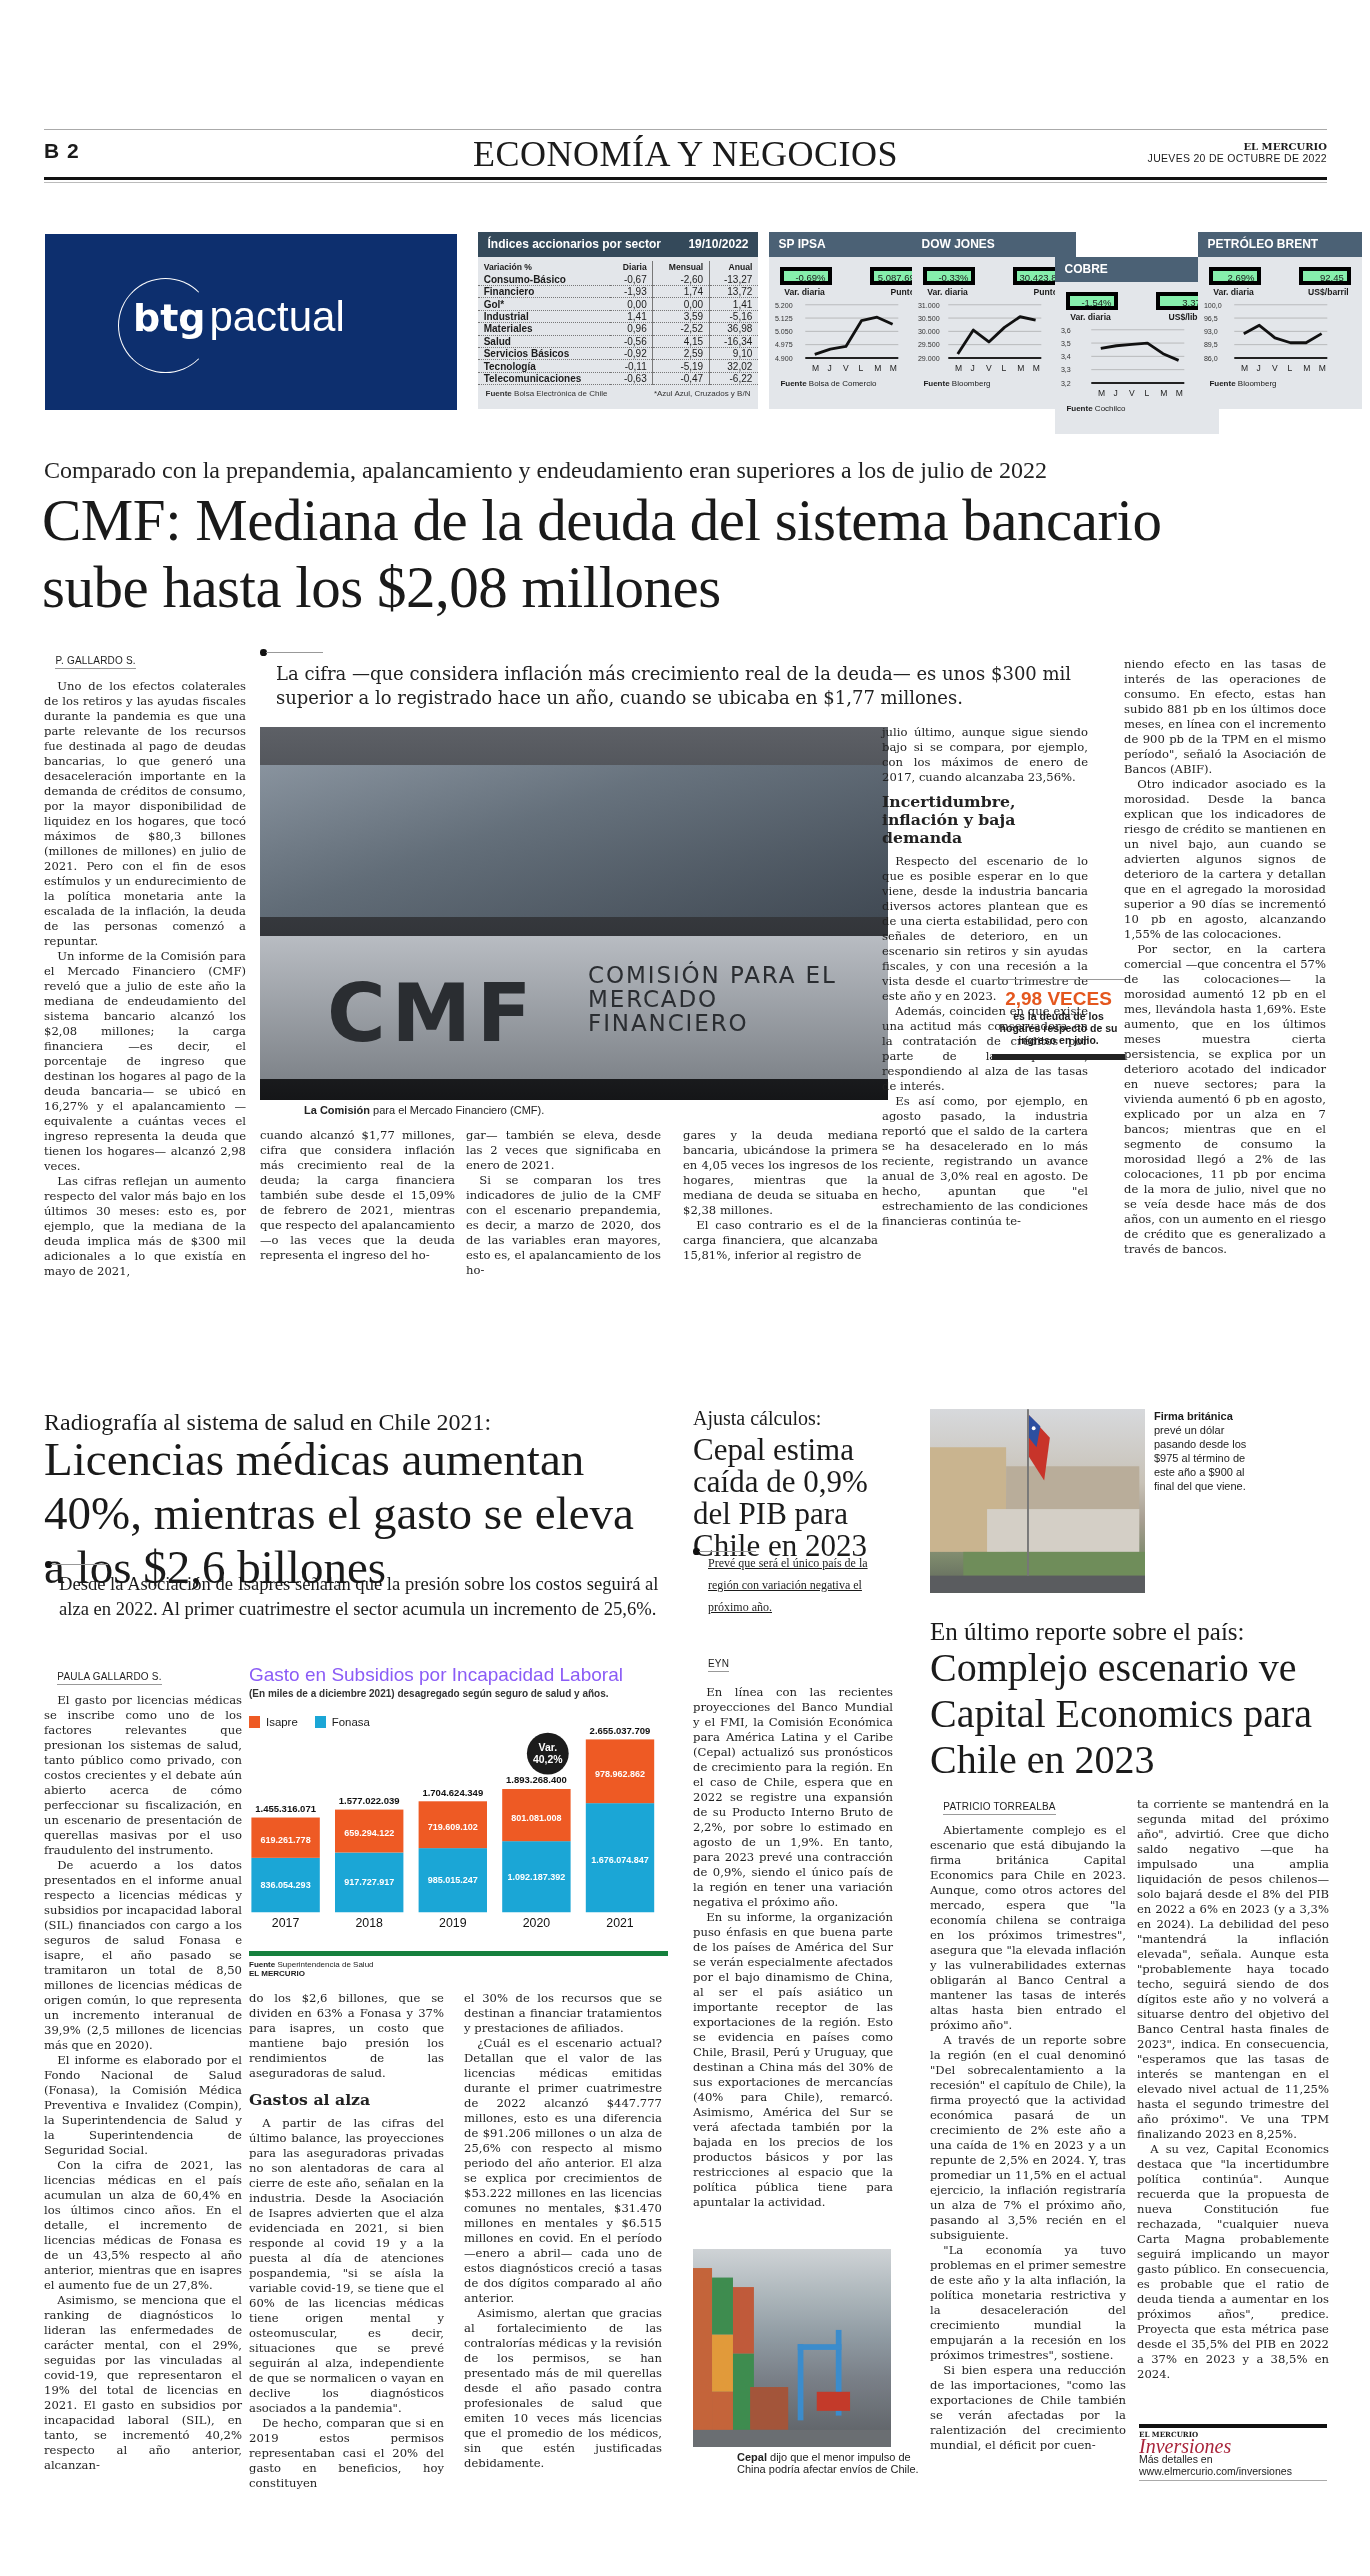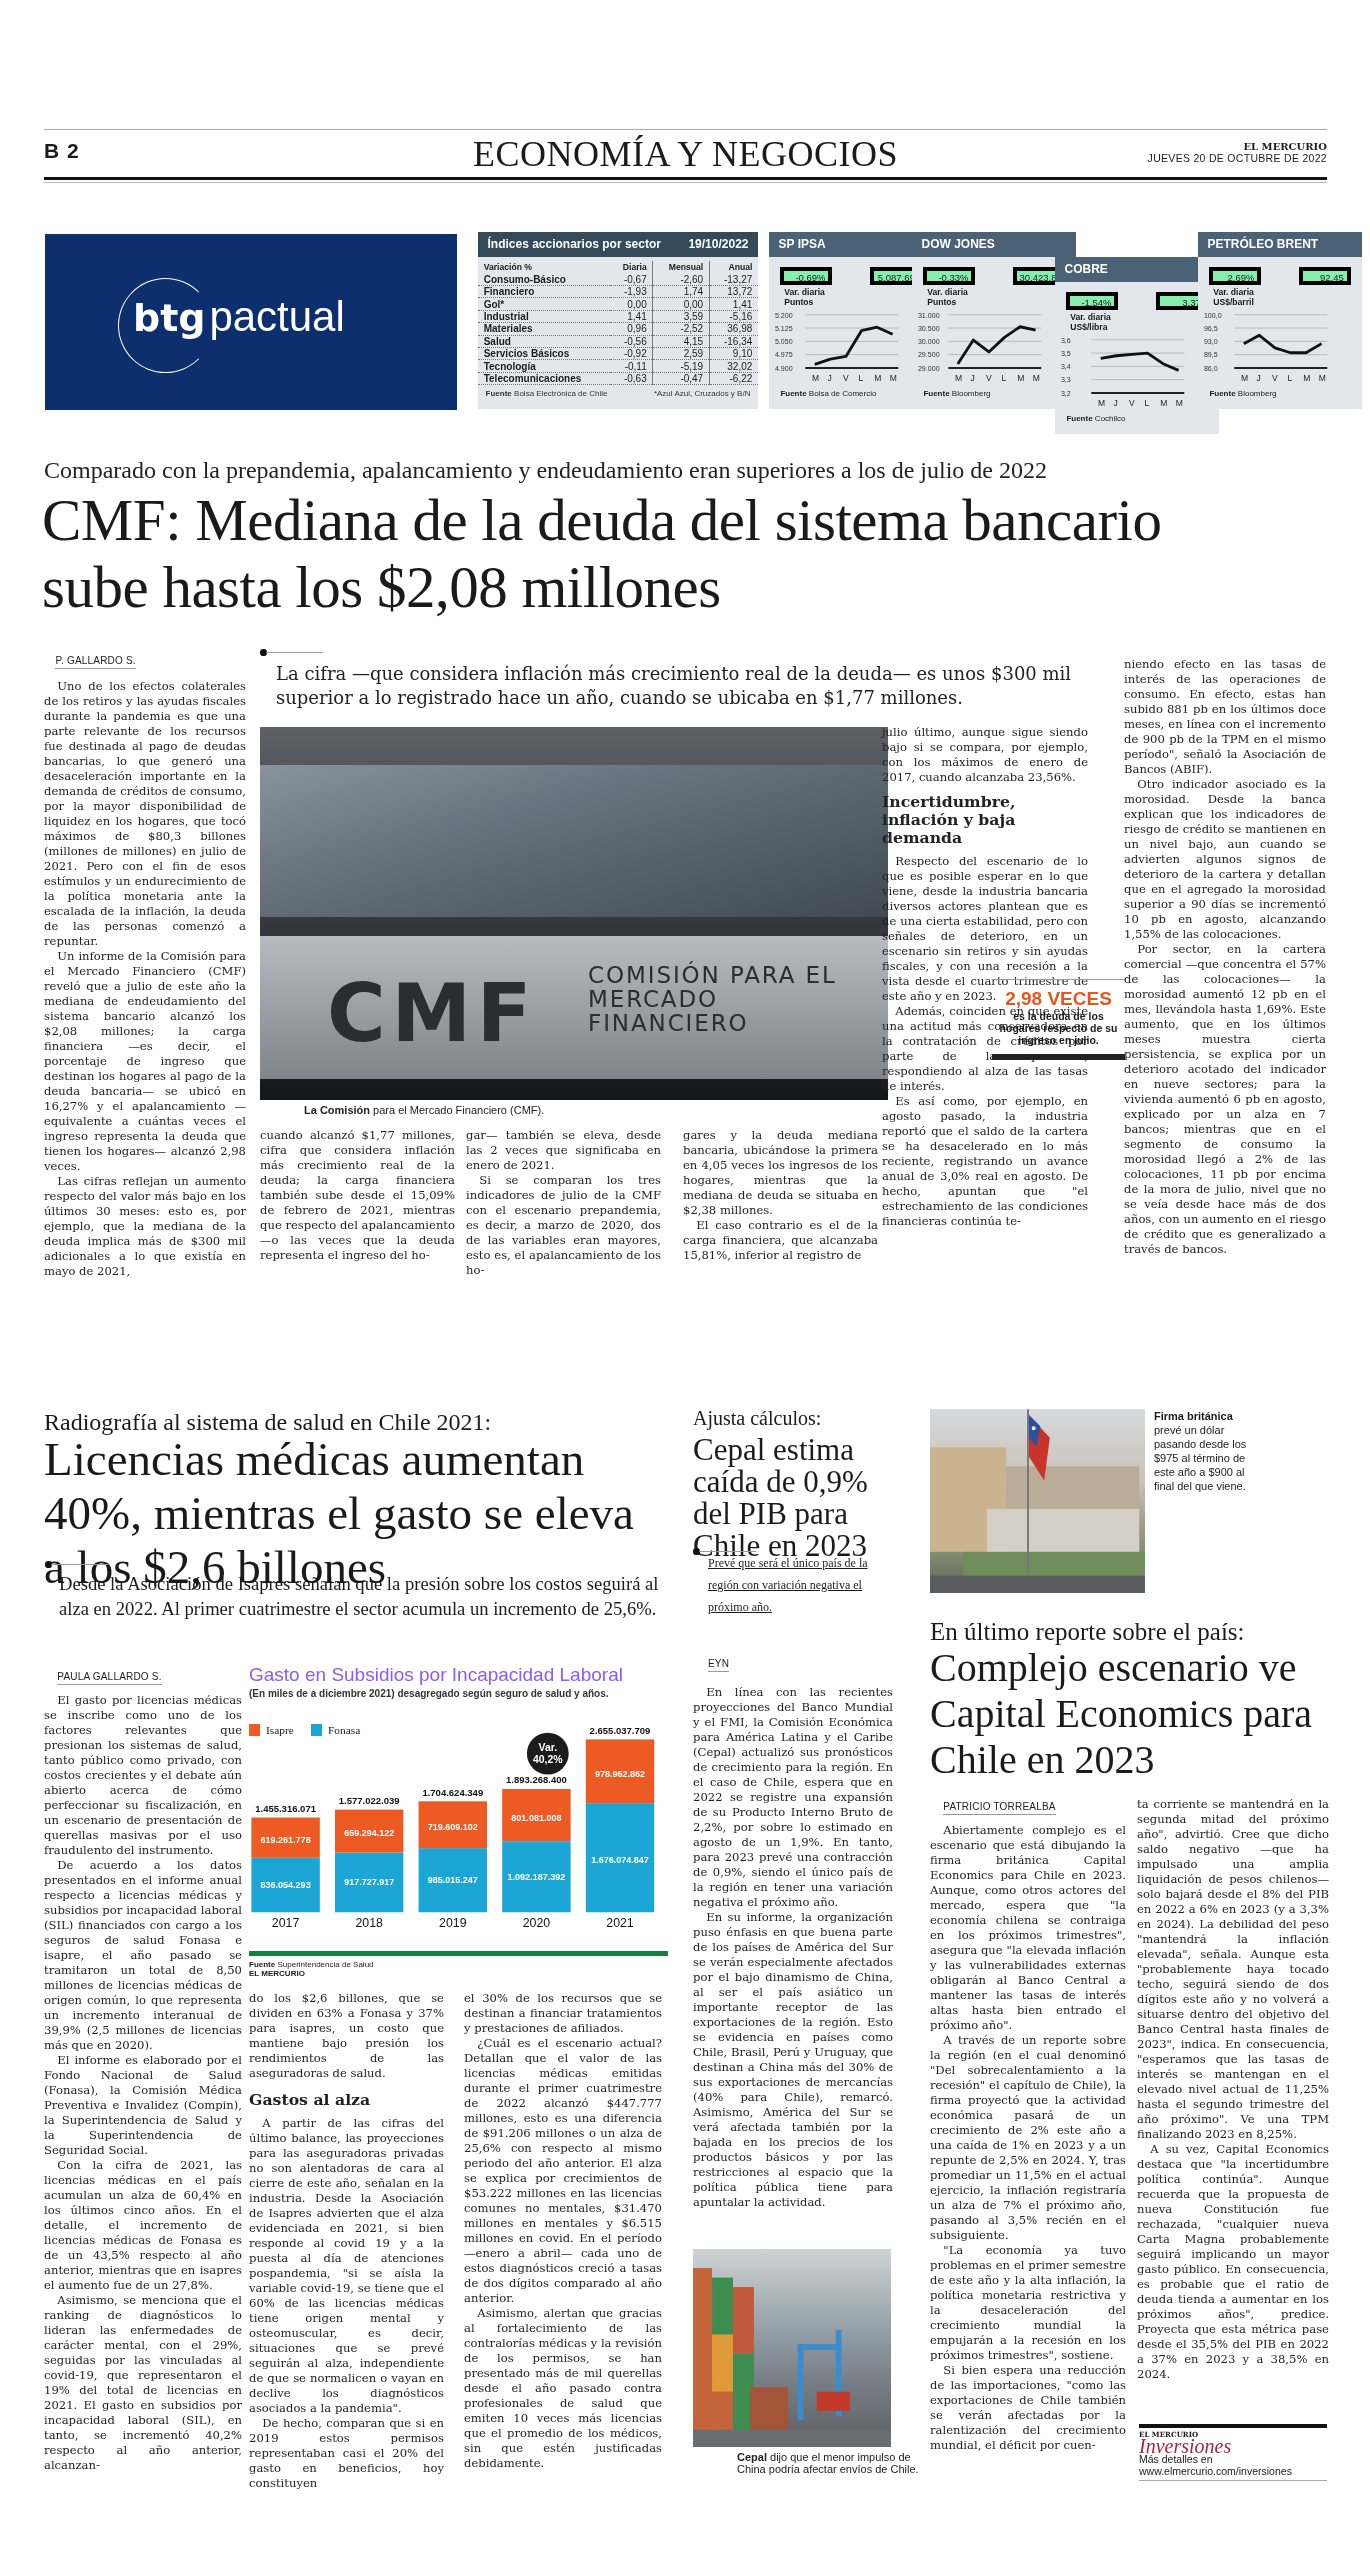--- a/index.html
+++ b/index.html
@@ -34,21 +34,21 @@
   table.sector { width: 100%; border-collapse: collapse; font-size: 10px; margin-top: 3.8px; }
   table.sector td, table.sector th { padding: 0 5.7px; height: 12.4px; border-bottom: 1px dotted #777; }
   table.sector th { font-size: 8.6px; text-align: right; border-bottom: none; }
   table.sector th:first-child, table.sector td:first-child { text-align: left; font-weight: bold; }
   table.sector td { text-align: right; }
   table.sector td.mid, table.sector th.mid { border-left: 1px solid #777; }
   .sector-foot { font-size: 8px; padding: 3.8px 7.6px; display: flex; justify-content: space-between; color: #333; }
   .idx { top: 232px; width: 164px; height: 177px; }
   .idx .vals { display: flex; justify-content: space-between; padding: 9.5px 11.4px 0 11.4px; }
   .idx .val { border: 4px solid #000000; background: #86efac; font-size: 9.5px; padding: 1.9px 2.9px; text-align: right; width: 52px; height: 18px; }
-  .idx .lbls { display: flex; justify-content: space-between; padding: 2.9px 13.3px 0 15.2px; font-size: 8.6px; font-weight: bold; flex-direction: column; }
+  .idx .lbls { display: flex; justify-content: space-between; padding: 2.9px 13.3px 0 15.2px; font-size: 8.6px; font-weight: bold; }
   .idx svg { display: block; margin: 1.9px 0 0 3.8px; }
   .idx .src { font-size: 8px; padding-left: 11.4px; margin-top: 1.9px; }
 
   
   .kicker1 { left: 44px; top: 457px; font-family: "Liberation Serif", serif; font-size: 24px; color: #222; }
   .headline1 { left: 42px; top: 487px; font-family: "Liberation Serif", serif; font-size: 59px; line-height: 67px; letter-spacing: -0.5px; width: 1142px; color: #1a1a1a; }
   .dot-rule { height: 9.5px; width: 67px; position: absolute; }
   .dot-rule::before { content: ""; position: absolute; left: 0; top: 1.9px; width: 6.7px; height: 6.7px; background: #111; border-radius: 50%; }
   .dot-rule::after { content: ""; position: absolute; left: 5.7px; top: 4.8px; width: 57px; height: 1px; background: #999; }
   .deck1 { left: 276px; top: 662px; width: 809px; font-family: "DejaVu Serif", serif; font-size: 18px; line-height: 24px; color: #222; }
@@ -67,21 +67,21 @@
 
   .subhead { font-family: "DejaVu Serif", serif; font-weight: bold; font-size: 15.7px; line-height: 18px; margin: 7.6px 0 7.6px 0; text-indent: 0 !important; text-align: left; }
 
   
   .kicker2 { left: 44px; top: 1409px; font-family: "Liberation Serif", serif; font-size: 24px; }
   .headline2 { left: 44px; top: 1432px; width: 609px; font-family: "Liberation Serif", serif; font-size: 47px; line-height: 54px; color: #1a1a1a; }
   .deck2 { left: 59px; top: 1571px; width: 609px; font-family: "Liberation Serif", serif; font-size: 18.6px; line-height: 25px; }
   .chart-wrap { left: 249px; top: 1664px; width: 419px; height: 314px; }
   .chart-title { font-family: "Liberation Sans", sans-serif; font-size: 19px; color: #8b5cf6; }
   .chart-sub { font-family: "Liberation Sans", sans-serif; font-size: 10px; font-weight: bold; color: #333; margin-top: 1.9px; }
-  .legend { font-family: Liberation Serif, serif; font-size: 11.4px; display: flex; gap: 17px; margin-top: 25px; }
+  .legend { font-family: Liberation Sans, sans-serif; font-size: 11.4px; display: flex; gap: 17px; margin-top: 17px; }
   .legend .sw { display: inline-block; width: 11.4px; height: 11.4px; vertical-align: -1.9px; margin-right: 5.7px; }
   .chart-foot { font-family: "Liberation Sans", sans-serif; font-size: 8px; display: flex; justify-content: space-between; border-top: 5px solid #15803d; padding-top: 3.8px; flex-direction: column; }
 
   
   .kicker3 { left: 693px; top: 1407px; font-family: "Liberation Serif", serif; font-size: 20px; }
   .headline3 { left: 693px; top: 1434px; width: 200px; font-family: "Liberation Serif", serif; font-size: 31px; line-height: 32px; }
   .deck3 { left: 708px; top: 1552px; width: 190px; font-family: "Liberation Serif", serif; font-size: 12px; line-height: 22px; text-decoration: underline; }
   .photo-port { left: 693px; top: 2249px; width: 198px; height: 198px; background: linear-gradient(180deg,#cfd3d6 0%,#aab4b9 25%,#8f9aa2 45%,#7a8088 65%,#5b5f63 100%); overflow: hidden; }
   .photo-moneda { left: 930px; top: 1409px; width: 215px; height: 184px; background: linear-gradient(180deg,#d7d9dc 0%,#c8c2b7 40%,#a89f92 60%,#7e8a6d 80%,#5c6459 100%); overflow: hidden; }
   .side-caption { left: 1154px; top: 1409px; width: 95px; font-family: "Liberation Sans", sans-serif; font-size: 11px; line-height: 14px; }

